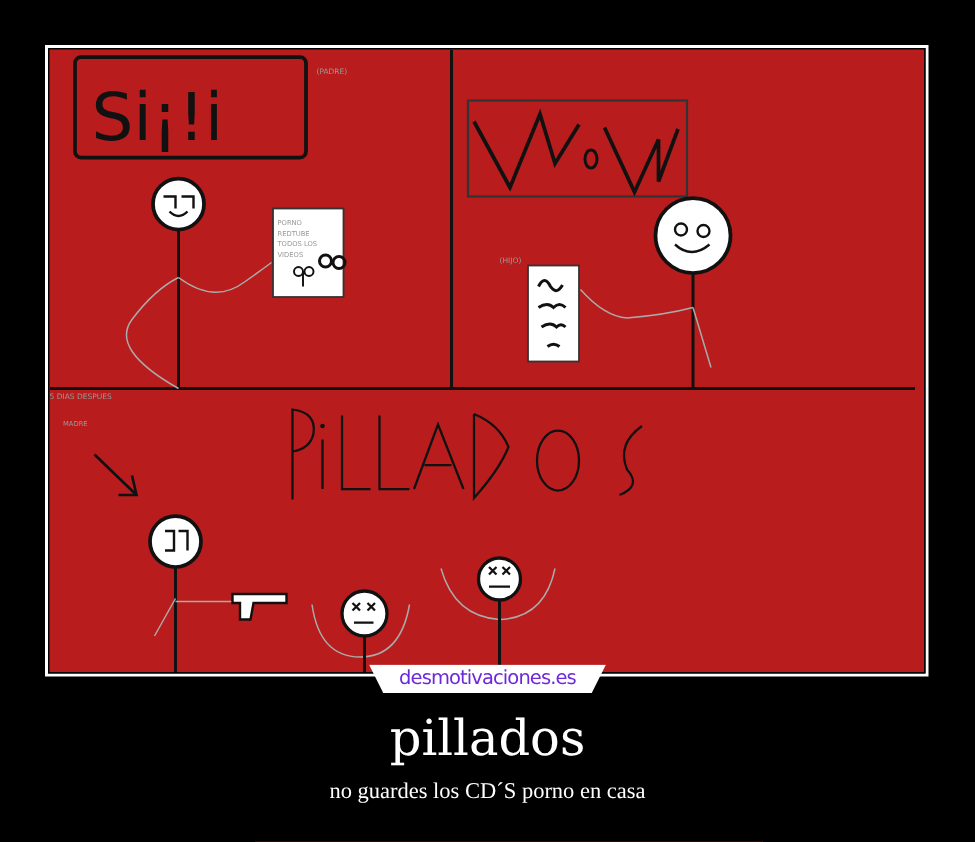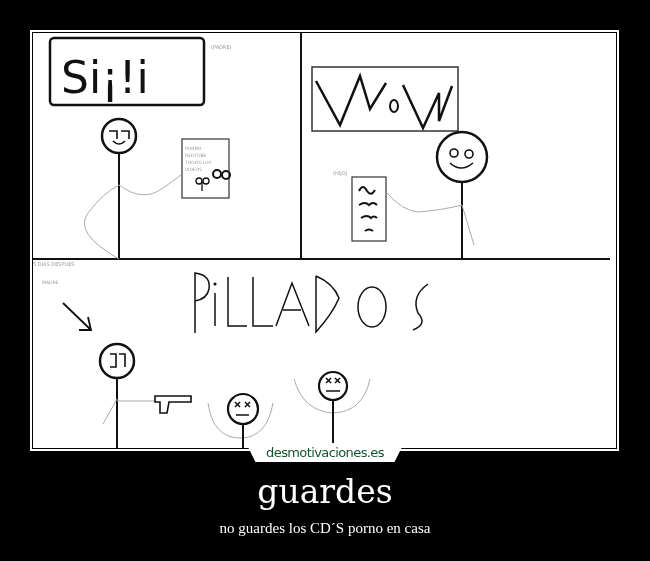--- a/index.html
+++ b/index.html
@@ -1,27 +1,27 @@
 <!DOCTYPE html>
 <html><head>
 <meta charset="utf-8">
 <style>
   html, body { margin: 0; padding: 0; background: #000; }
   body { width: 650px; height: 561px; position: relative; overflow: hidden; font-family: "DejaVu Sans", sans-serif; }
   .frame-outer { position: absolute; left: 30px; top: 30px; width: 589px; height: 421px; border: 2px solid #fff; box-sizing: border-box; }
   .frame-gap { position: absolute; left: 32px; top: 32px; width: 585px; height: 417px; background: #000; }
-  .comic { position: absolute; left: 33px; top: 33px; width: 583px; height: 415px; background: #ffffff; overflow: hidden; }
+  .comic { position: absolute; left: 33px; top: 33px; width: 583px; height: 415px; background: #b91c1c; overflow: hidden; }
   .comic svg { position: absolute; left: 0; top: 0; }
   .watermark {
     position: absolute; left: 246px; top: 443px; width: 158px; height: 19px;
     background: #fff; border-radius: 0 0 6px 6px;
     clip-path: polygon(0 0, 100% 0, 94% 100%, 6% 100%);
     display: flex; align-items: center; justify-content: center;
   }
-  .watermark span { font-family: "DejaVu Sans", sans-serif; font-size: 13px; letter-spacing: -0.6px; color: #14532d; line-height: 1; }
+  .watermark span { font-family: "DejaVu Sans", sans-serif; font-size: 13px; letter-spacing: -0.6px; color: #6d28d9; line-height: 1; }
   .title {
     position: absolute; left: 0; width: 650px; top: 470px; text-align: center;
     font-family: "DejaVu Serif", serif; font-size: 33px; color: #fff; line-height: 44px;
   }
   .subtitle {
     position: absolute; left: 0; width: 650px; top: 518px; text-align: center;
     font-family: Liberation Serif, serif; font-size: 15px; color: #fff; line-height: 20px;
   }
   .tiny { font-family: "DejaVu Sans", sans-serif; fill: #999; }
 </style>
@@ -115,14 +115,14 @@
       <path d="M293 345 L298 350 M298 345 L293 350 M302 345 L307 350 M307 345 L302 350 M293 358 L307 358" stroke="#111" stroke-width="1.5"></path>
       <line x1="300" y1="367" x2="300" y2="415" stroke="#111" stroke-width="2"></line>
     </g>
   </svg>
 </div>
 
 <div class="watermark">
   <span>desmotivaciones.es</span>
 </div>
 
-<div class="title">guardes</div>
+<div class="title">pillados</div>
 <div class="subtitle">no guardes los CD´S porno en casa</div>
 
 </body></html>

